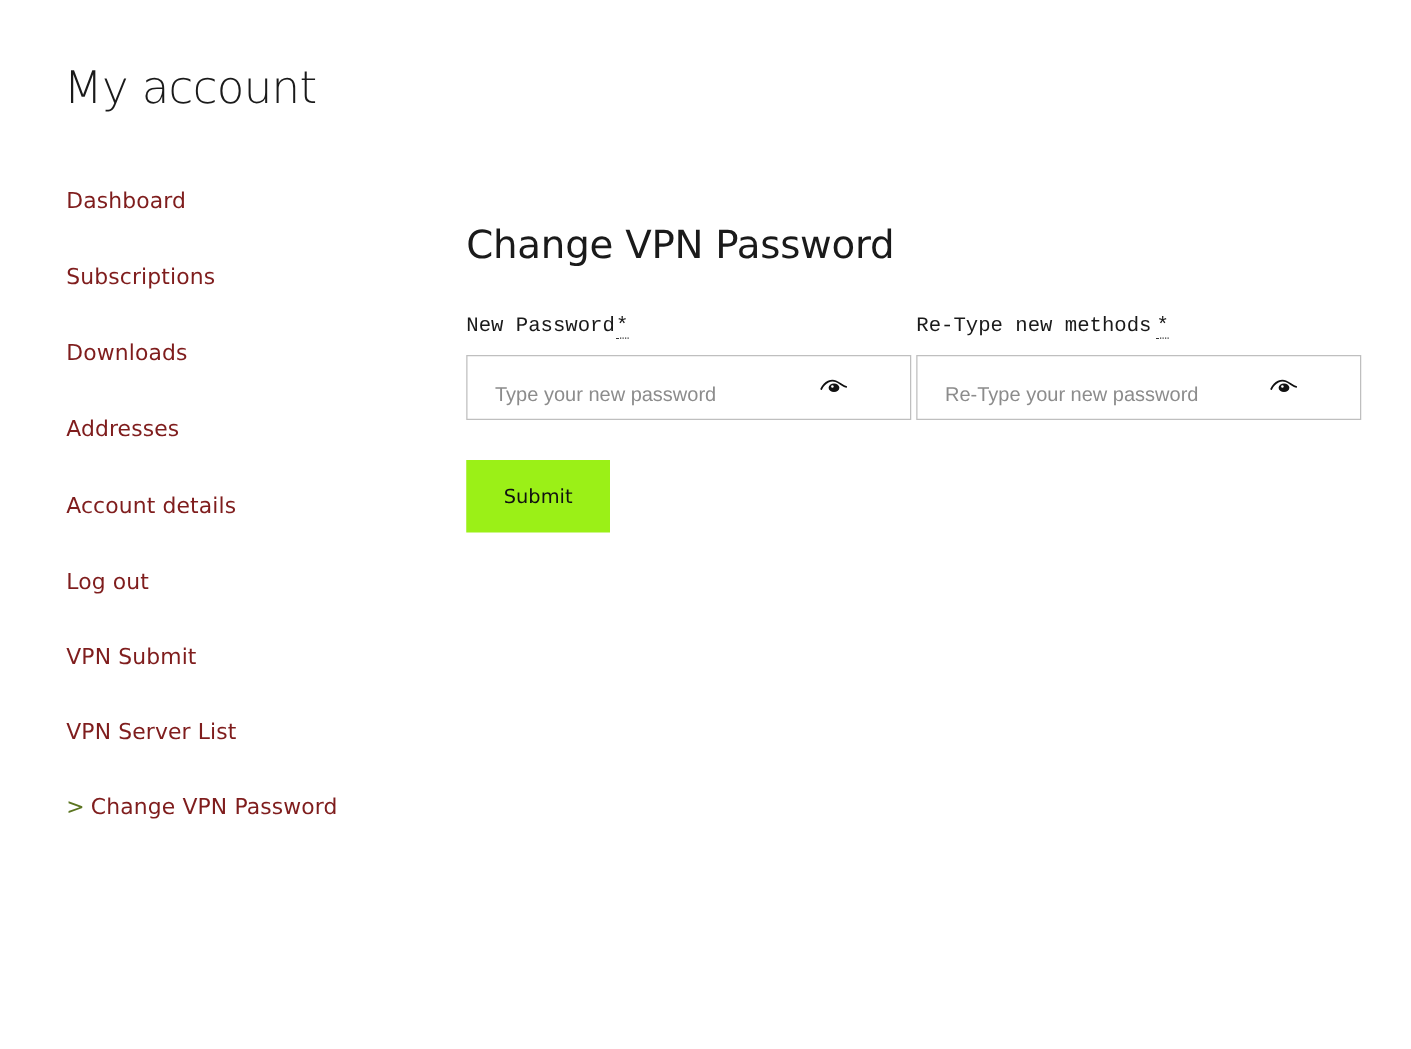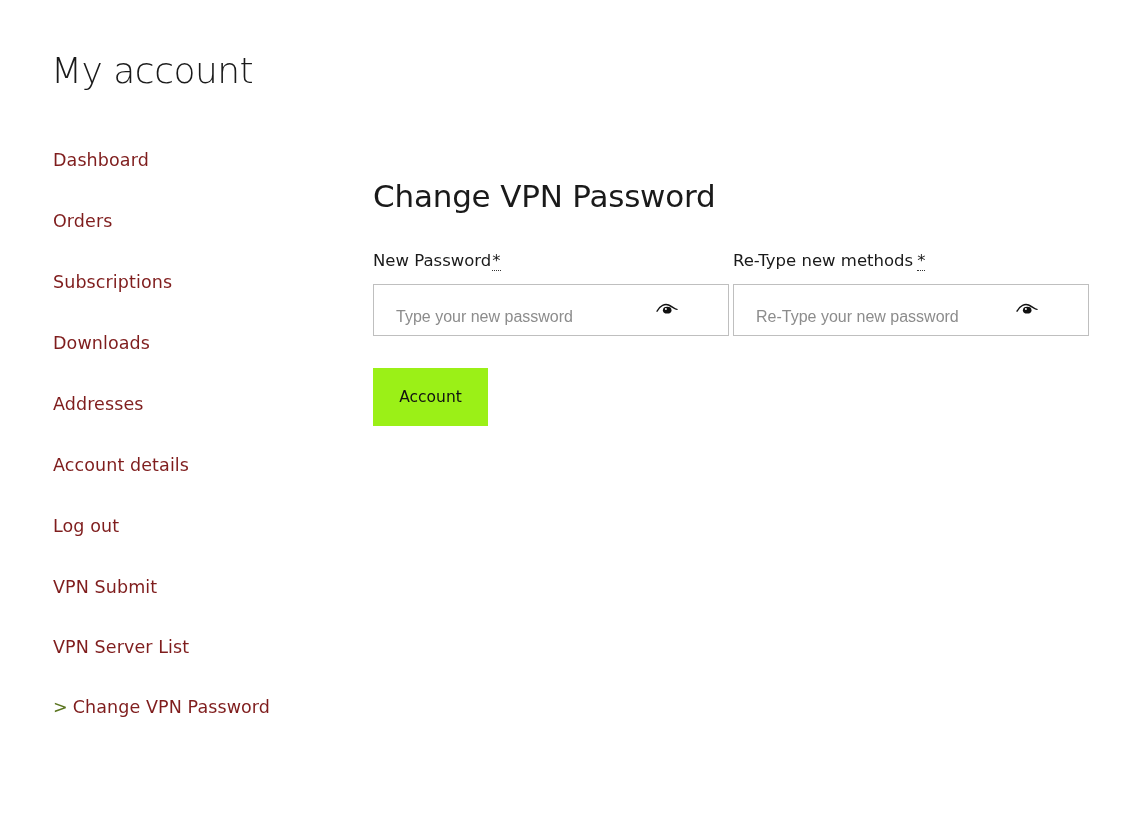--- a/index.html
+++ b/index.html
@@ -107,20 +107,21 @@
     position: relative;
   }
   .field-label {
     display: block;
     font-size: 16.5px;
     font-weight: 400;
     color: #1a1a1a;
     line-height: 1.2;
     margin-bottom: 13px;
     white-space: nowrap;
+    font-family: Liberation Mono, monospace;
   }
   .required-mark {
     border-bottom: 1px dotted #333333;
     text-decoration: none;
     font-size: 16.5px;
     color: #1a1a1a;
     margin-left: 1px;
     cursor: help;
     display: inline-block;
     line-height: 1;
@@ -191,23 +192,20 @@
 </head>
 <body>
 
 <h1 class="page-title">My account</h1>
 
 <div class="account-wrap">
 
   <ul class="account-nav">
     <li>
       <a class="nav-link">Dashboard</a>
-    </li>
-    <li>
-      <a class="nav-link">Orders</a>
     </li>
     <li>
       <a class="nav-link">Subscriptions</a>
     </li>
     <li>
       <a class="nav-link">Downloads</a>
     </li>
     <li>
       <a class="nav-link">Addresses</a>
     </li>
@@ -258,18 +256,18 @@
                 <ellipse cx="11.2" cy="7.2" rx="4.3" ry="3.4" fill="#111111"></ellipse>
                 <circle cx="9.9" cy="6.1" r="1.0" fill="#ffffff"></circle>
               </svg>
             </button>
           </div>
         </div>
 
       </div>
 
       <div class="submit-row">
-        <button type="button" class="submit-btn">Account</button>
+        <button type="button" class="submit-btn">Submit</button>
       </div>
     </form>
   </div>
 
 </div>
 
 </body></html>

